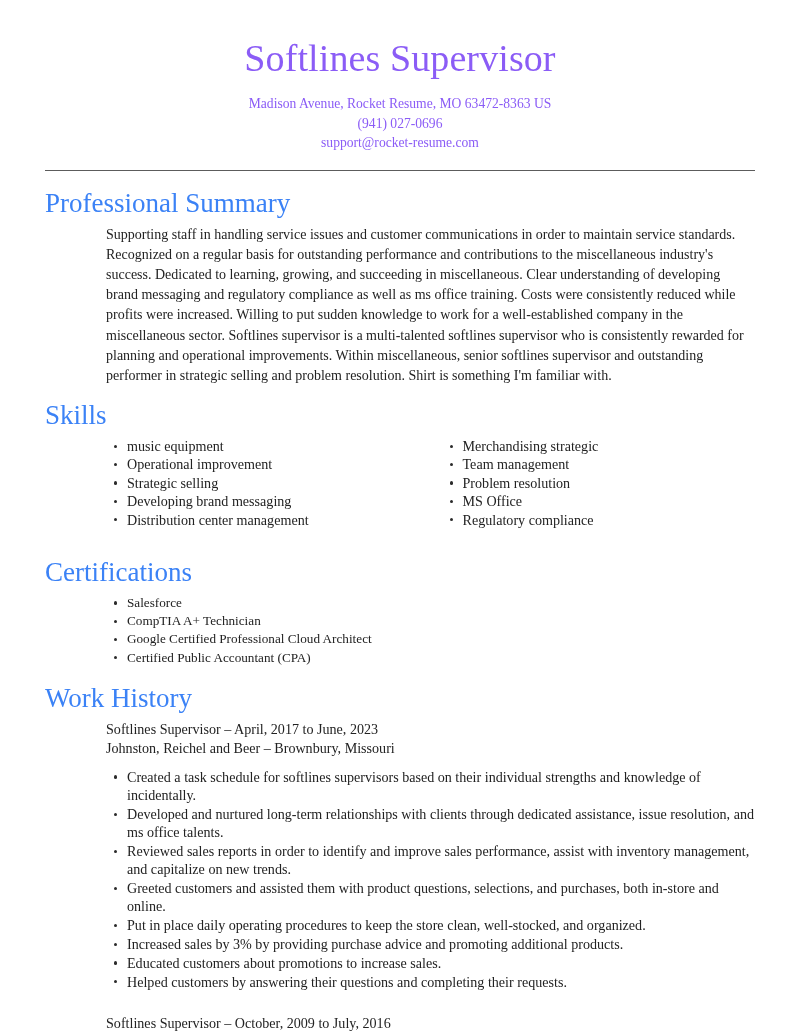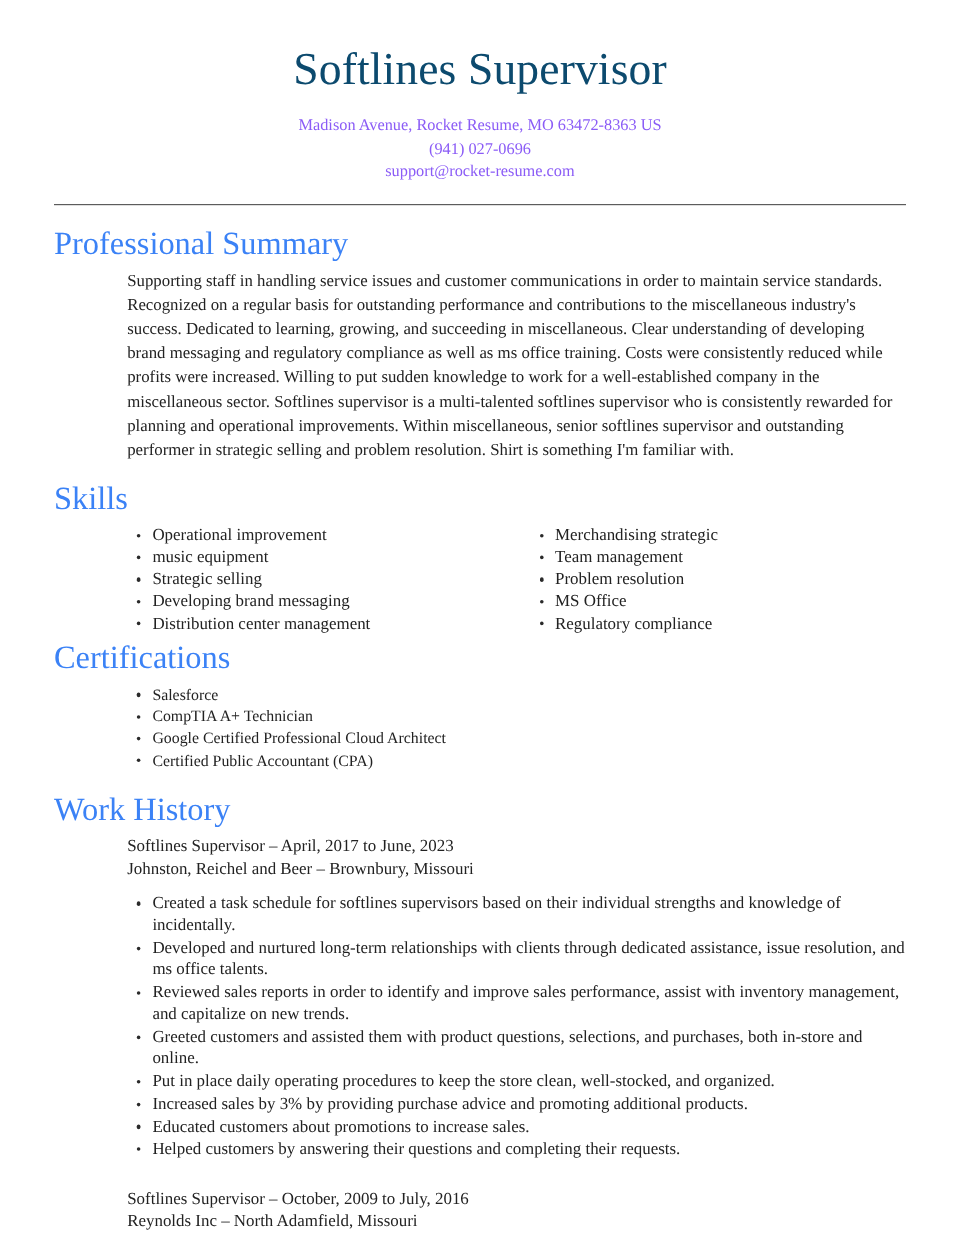--- a/index.html
+++ b/index.html
@@ -28,21 +28,21 @@
   
   .header {
     padding-top: 38px;
     text-align: center;
   }
   .resume-title {
     font-size: 38px;
     font-weight: normal;
     line-height: 1.08;
     letter-spacing: 0.1px;
-    color: #0c4a6e;
+    color: #8b5cf6;
     margin: 0 0 15px 0;
   }
   .contact-line {
     font-size: 13.6px;
     line-height: 19.6px;
     color: #8b5cf6;
   }
   .divider {
     border: 0;
     border-top: 1.6px solid #5c5c5c;
@@ -146,21 +146,21 @@
     margin-bottom: 0.5px;
   }
   .work-body {
     padding-left: 61px;
   }
   .work-body .job-bullets {
     padding-left: 0;
   }
 
   .section.skills { margin-top: 14px; }
-  .section.certs { margin-top: 4px; }
+  .section.certs { margin-top: 28px; }
   .section.work  { margin-top: 16px; }
 </style>
 </head>
 <body>
 
 <div class="page">
 
   <div class="header">
     <h1 class="resume-title">Softlines Supervisor</h1>
     <div class="contact-line">Madison Avenue, Rocket Resume, MO 63472-8363 US</div>
@@ -175,22 +175,22 @@
       <p class="summary-text">Supporting staff in handling service issues and customer communications in order to maintain service standards. Recognized on a regular basis for outstanding performance and contributions to the miscellaneous industry's success. Dedicated to learning, growing, and succeeding in miscellaneous. Clear understanding of developing brand messaging and regulatory compliance as well as ms office training. Costs were consistently reduced while profits were increased. Willing to put sudden knowledge to work for a well-established company in the miscellaneous sector. Softlines supervisor is a multi-talented softlines supervisor who is consistently rewarded for planning and operational improvements. Within miscellaneous, senior softlines supervisor and outstanding performer in strategic selling and problem resolution. Shirt is something I'm familiar with.</p>
     </div>
   </div>
 
   <div class="section skills">
     <h2 class="section-heading">Skills</h2>
     <div class="section-body">
       <div class="skills-cols">
         <div class="skills-col left">
           <ul class="bullets">
+            <li>music equipment</li>
             <li>Operational improvement</li>
-            <li>music equipment</li>
             <li>Strategic selling</li>
             <li>Developing brand messaging</li>
             <li>Distribution center management</li>
           </ul>
         </div>
         <div class="skills-col right">
           <ul class="bullets">
             <li>Merchandising strategic</li>
             <li>Team management</li>
             <li>Problem resolution</li>

